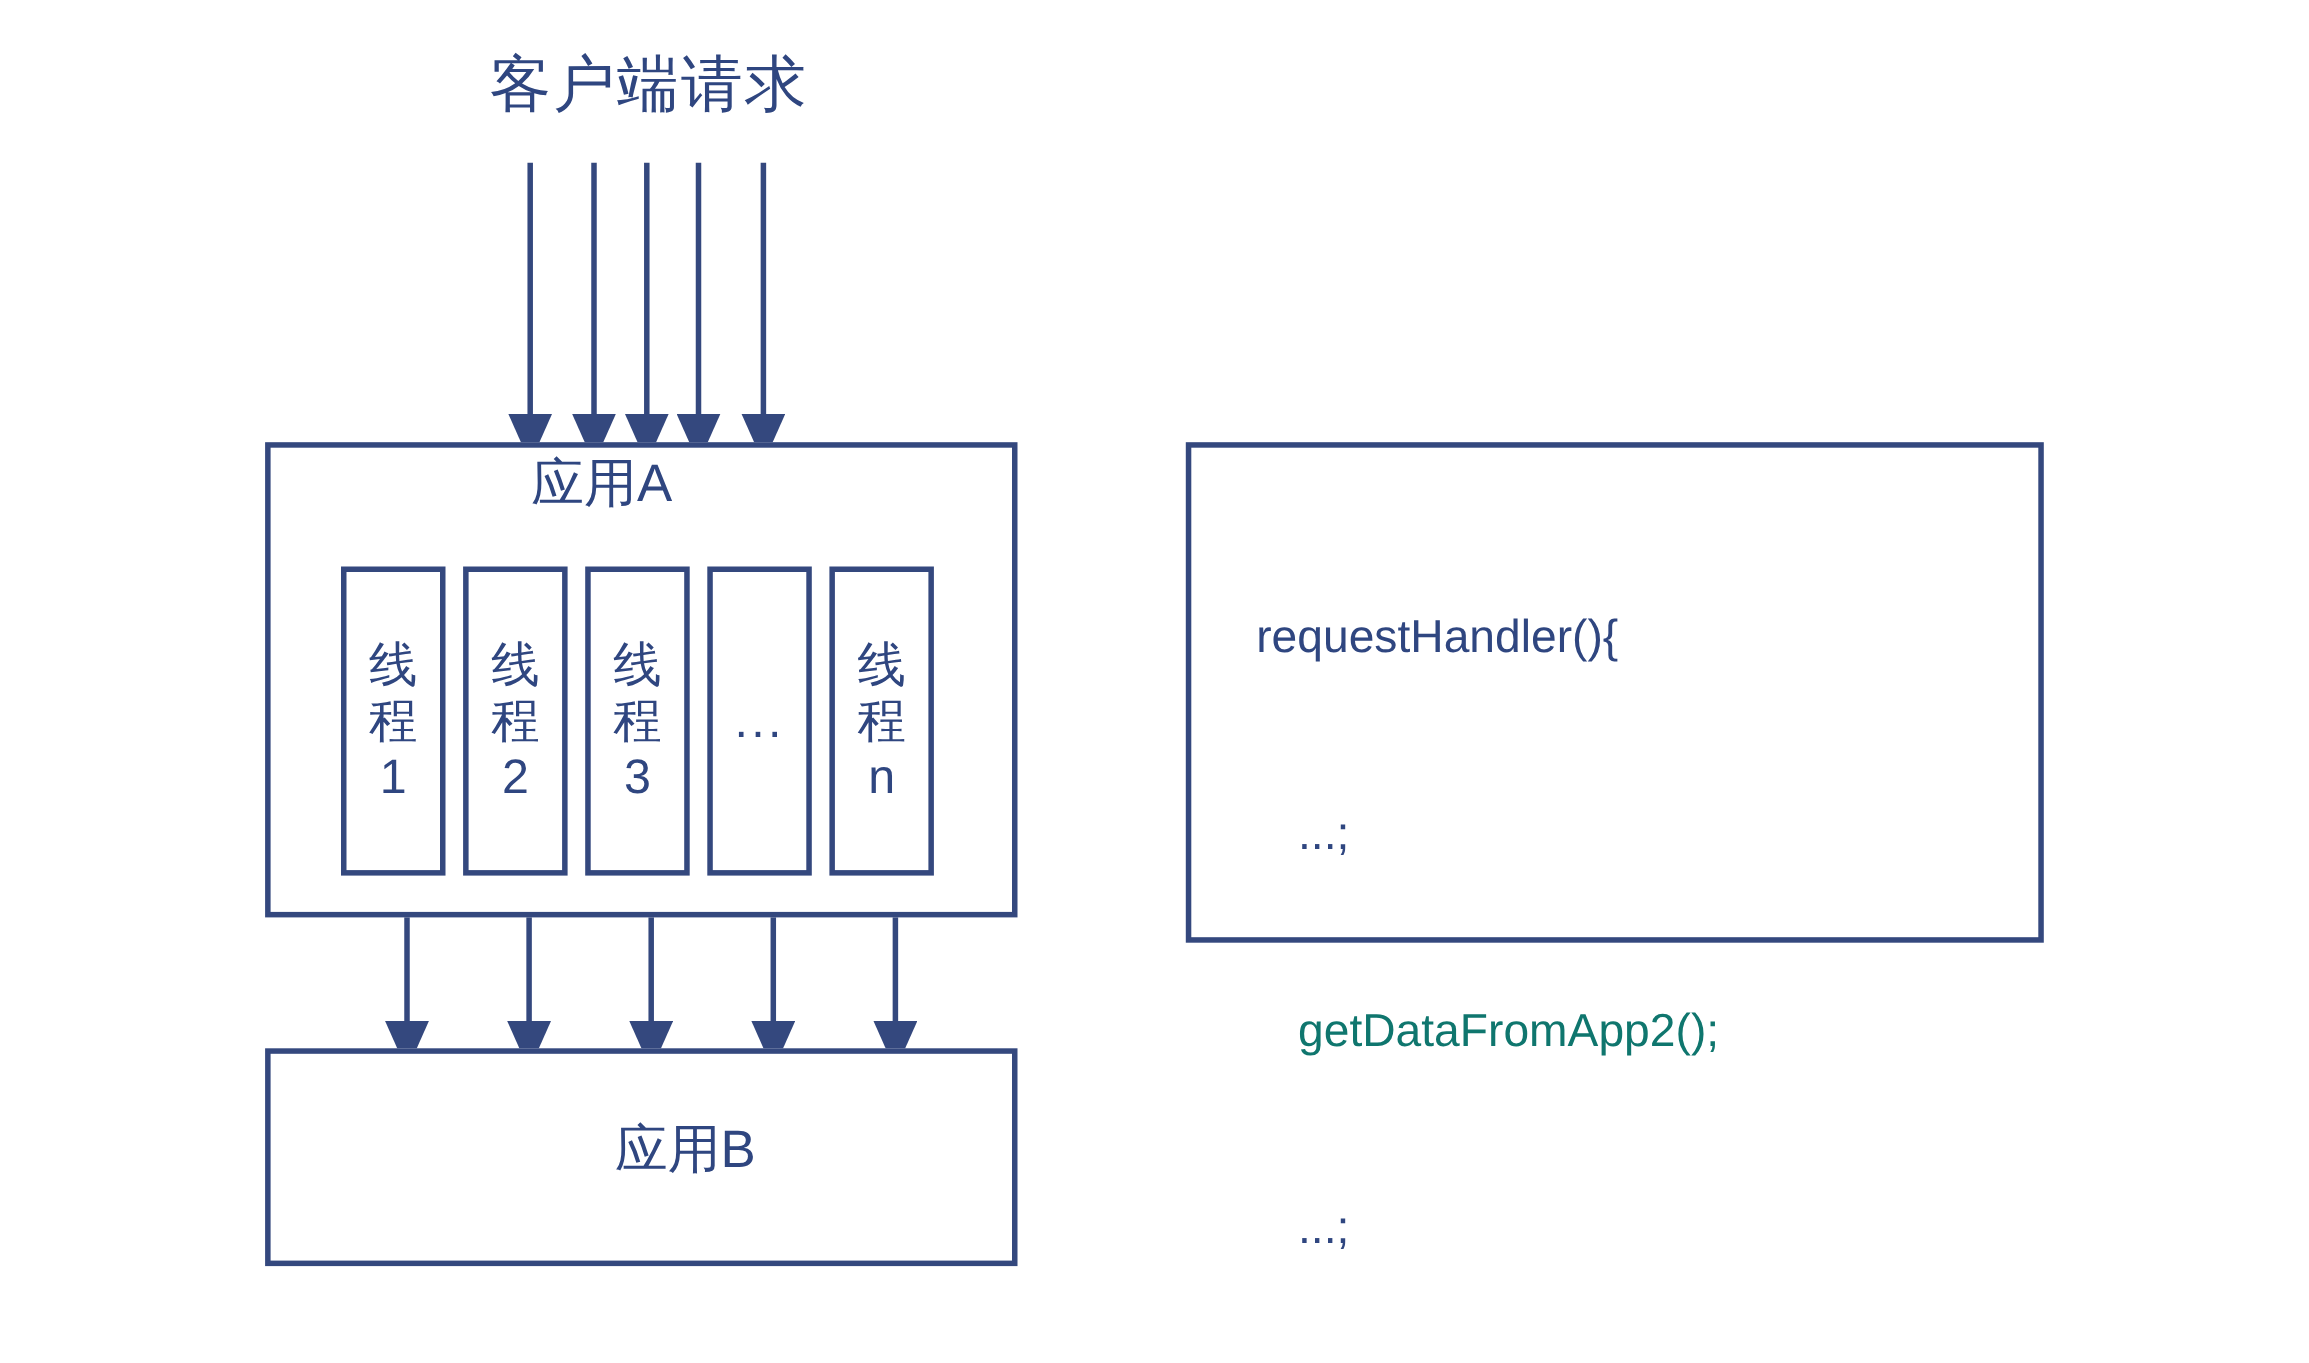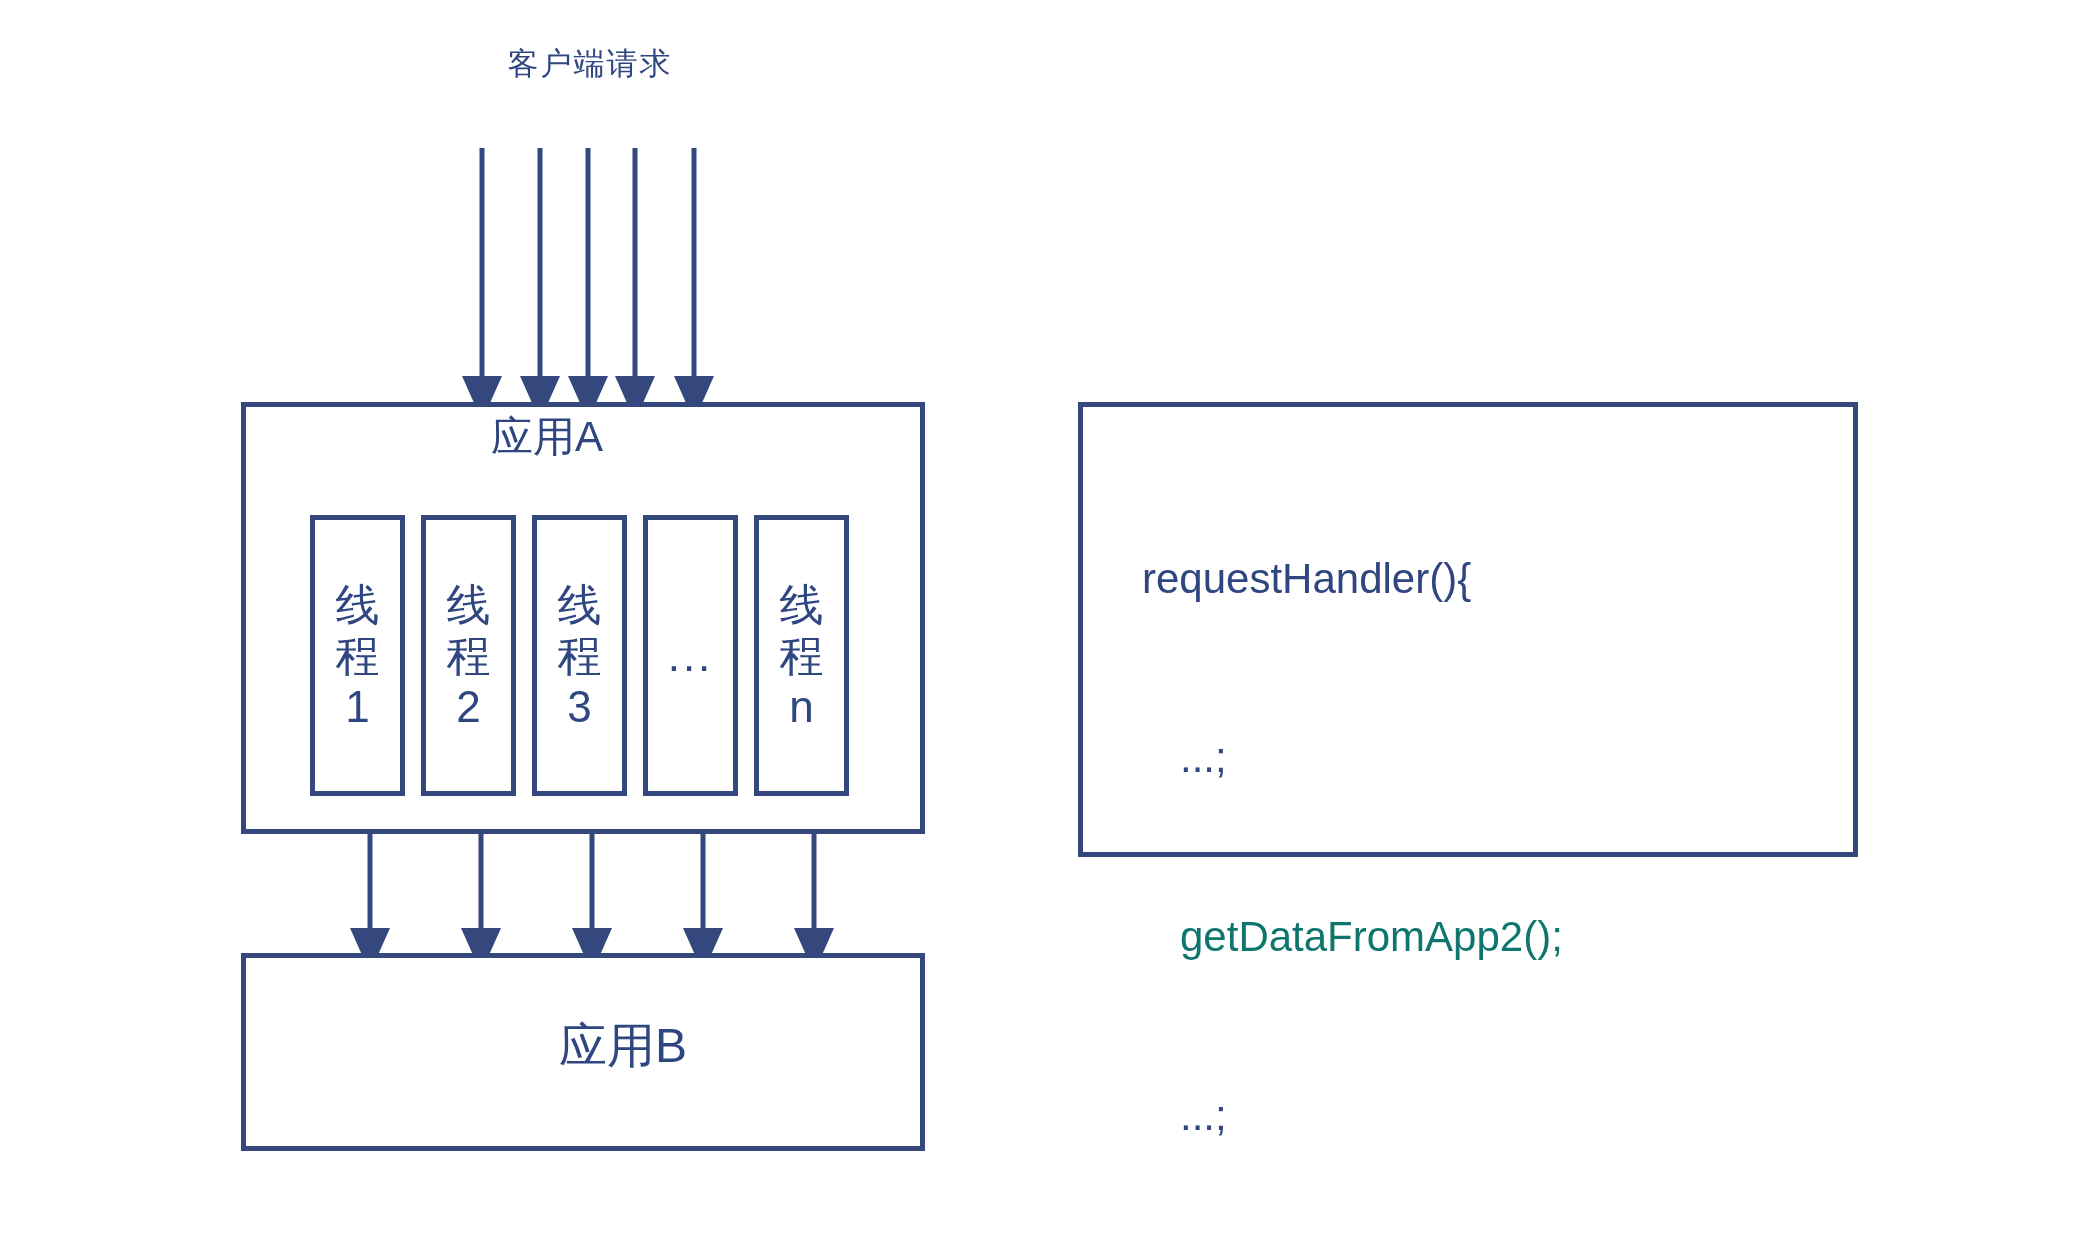--- a/index.html
+++ b/index.html
@@ -35,30 +35,30 @@
     position: absolute;
     color: #31487F;
     white-space: pre;
     line-height: 1.0;
   }
   .client-request-label {
     left: 0;
     top: 48px;
     width: 1180px;
     text-align: center;
-    font-size: 31px;
+    font-size: 56px;
     letter-spacing: 2px;
     color: #2F4680;
   }
   .app-a-title {
     left: 241px;
     top: 416px;
     width: 612px;
     text-align: center;
-    font-size: 42px;
+    font-size: 48px;
     color: #2F4680;
   }
   .app-b-title {
     left: 241px;
     top: 1022px;
     width: 764px;
     text-align: center;
     font-size: 48px;
     color: #2F4680;
   }

